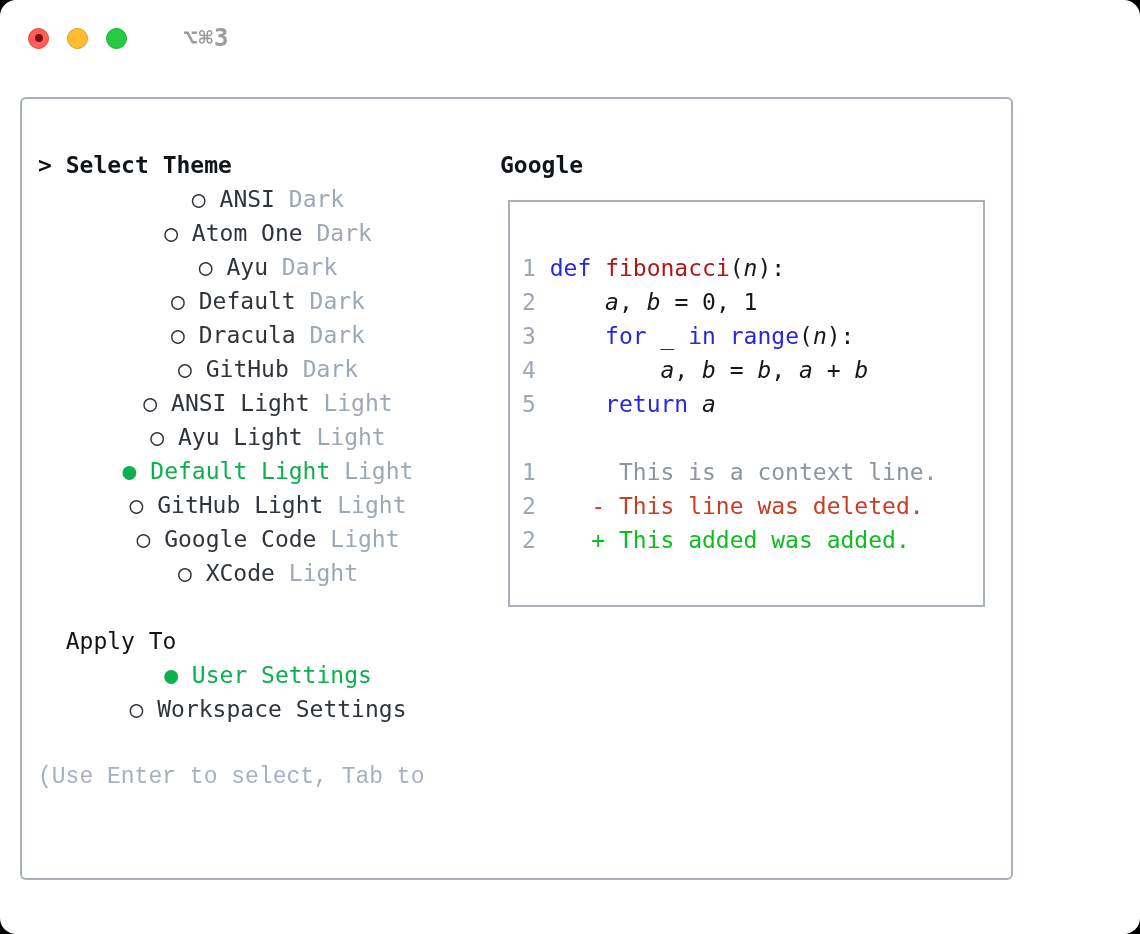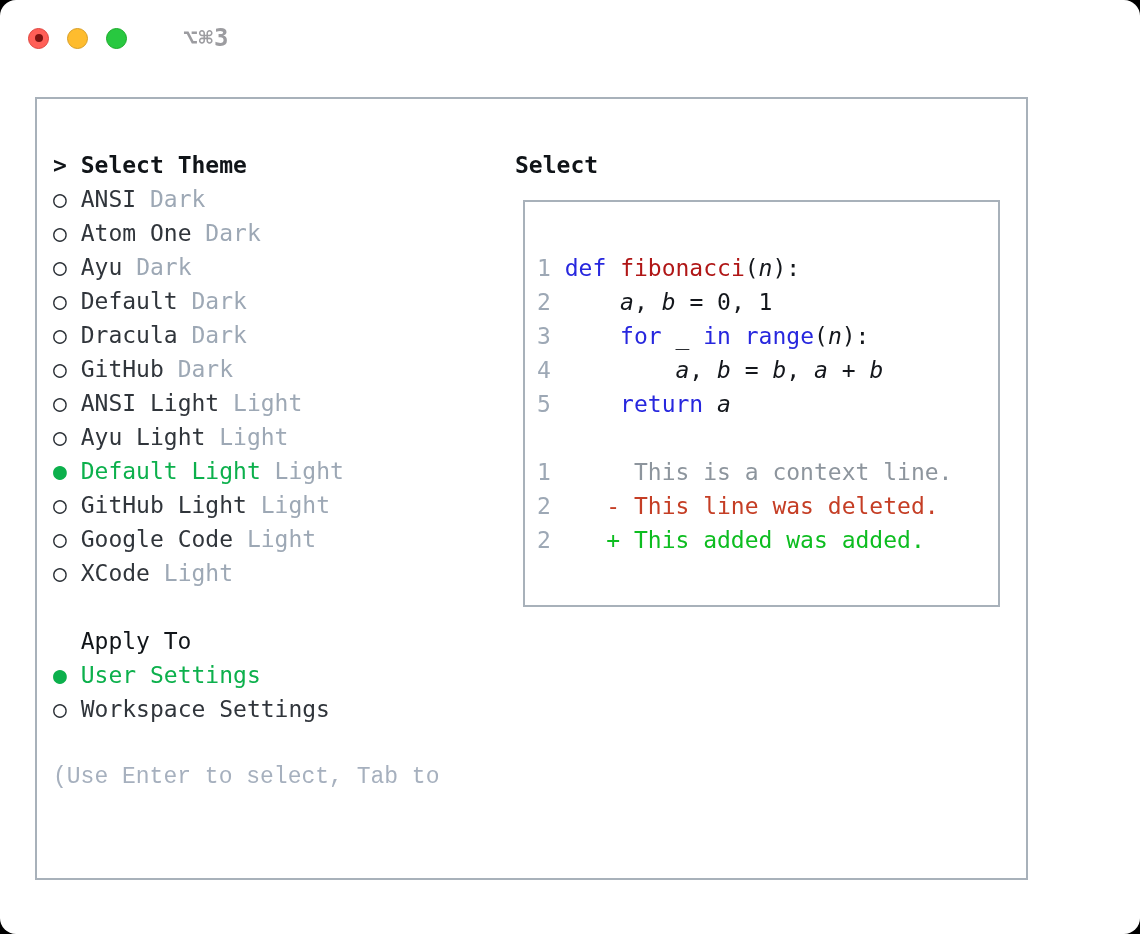--- a/index.html
+++ b/index.html
@@ -42,31 +42,31 @@
     position:absolute;left:50%;top:50%;width:8px;height:8px;border-radius:50%;
     transform:translate(-50%,-50%);background:#7c1310;
   }
   .window-title{
     margin-left:38px;font-size:24px;font-weight:bold;color:var(--title-gray);
     letter-spacing:1px;
   }
   
   .panel{
     position:absolute;left:20px;top:97px;width:993px;height:783px;
-    border:2px solid var(--panel-border);border-radius:0;background:#fff;margin-left:15px;
+    border:2px solid var(--panel-border);border-radius:6px;background:#fff;
   }
   .line{
     height:34px;line-height:34px;font-size:23px;white-space:pre;
     color:var(--item-text);
   }
   .left{position:absolute;left:16px;top:49px;width:460px;}
   .right{position:absolute;left:478px;top:49px;}
   .bold{font-weight:bold;color:var(--header-black);}
   .prompt{font-weight:bold;color:var(--header-black);margin-right:1ch;}
-  .theme-row{cursor:pointer;}
+  .theme-row{cursor:pointer;text-align:center;}
   .circ{color:var(--item-text);}
   .theme-row.selected .circ,
   .theme-row.selected .tname{color:var(--accent-green);}
   .ttag{color:var(--muted-gray);}
   .apply-header{padding-left:2ch;color:var(--header-black);}
   .hint{color:var(--hint-gray);font-family:Liberation Mono, monospace;}
   
   .preview-box{
     margin-top:18px;margin-left:8px;width:477px;height:407px;
     border:2px solid var(--panel-border);background:#fff;
@@ -124,21 +124,21 @@
           <div class="line theme-row selected"><span class="circ">●</span> <span class="tname">User Settings</span></div>
           <div class="line theme-row"><span class="circ">○</span> <span class="tname">Workspace Settings</span></div>
         </div>
 
       <div class="line"> </div>
 
       <div class="line hint">(Use Enter to select, Tab to</div>
     </div>
 
     <div class="right">
-      <div class="line bold">Select</div>
+      <div class="line bold">Google</div>
       <div class="preview-box">
         <div id="code">
             <div class="code-line"><span class="num">1</span> <span class="tok kw">def</span><span class="tok pl"> </span><span class="tok fn">fibonacci</span><span class="tok pl">(</span><span class="tok var">n</span><span class="tok pl">):</span></div>
             <div class="code-line"><span class="num">2</span> <span class="tok pl">    </span><span class="tok var">a</span><span class="tok pl">, </span><span class="tok var">b</span><span class="tok pl"> = 0, 1</span></div>
             <div class="code-line"><span class="num">3</span> <span class="tok pl">    </span><span class="tok kw">for</span><span class="tok pl"> _ </span><span class="tok kw">in</span><span class="tok pl"> </span><span class="tok kw">range</span><span class="tok pl">(</span><span class="tok var">n</span><span class="tok pl">):</span></div>
             <div class="code-line"><span class="num">4</span> <span class="tok pl">        </span><span class="tok var">a</span><span class="tok pl">, </span><span class="tok var">b</span><span class="tok pl"> = </span><span class="tok var">b</span><span class="tok pl">, </span><span class="tok var">a</span><span class="tok pl"> + </span><span class="tok var">b</span></div>
             <div class="code-line"><span class="num">5</span> <span class="tok pl">    </span><span class="tok kw">return</span><span class="tok pl"> </span><span class="tok var">a</span></div>
             <div class="code-line"> </div>
             <div class="code-line"><span class="num">1</span><span class="diff ctx">      This is a context line.</span></div>
             <div class="code-line"><span class="num">2</span><span class="diff del">    - This line was deleted.</span></div>

